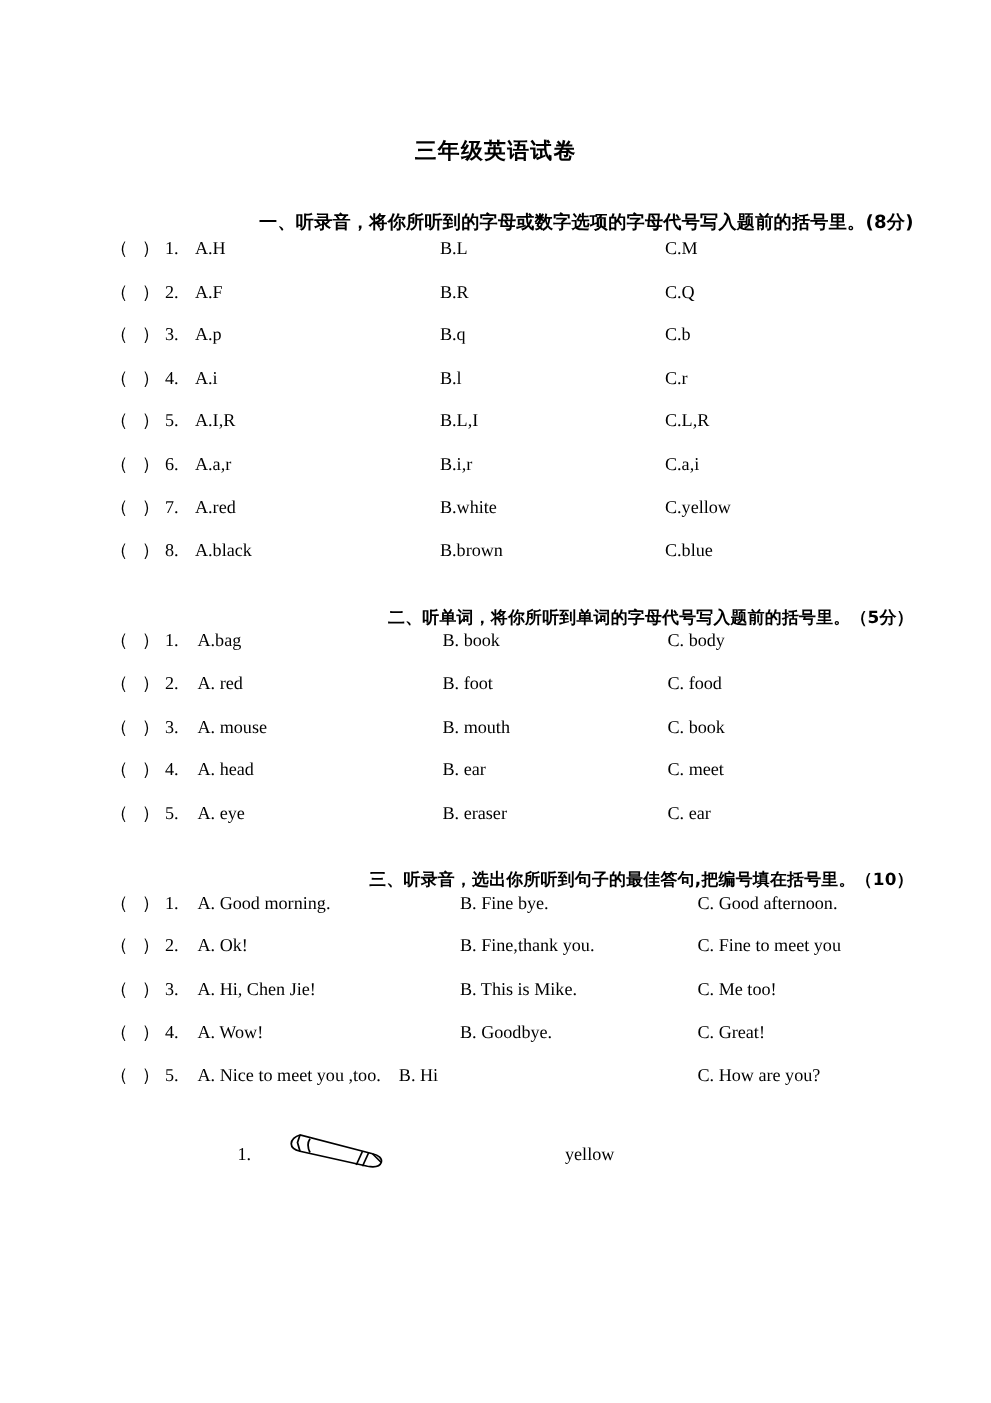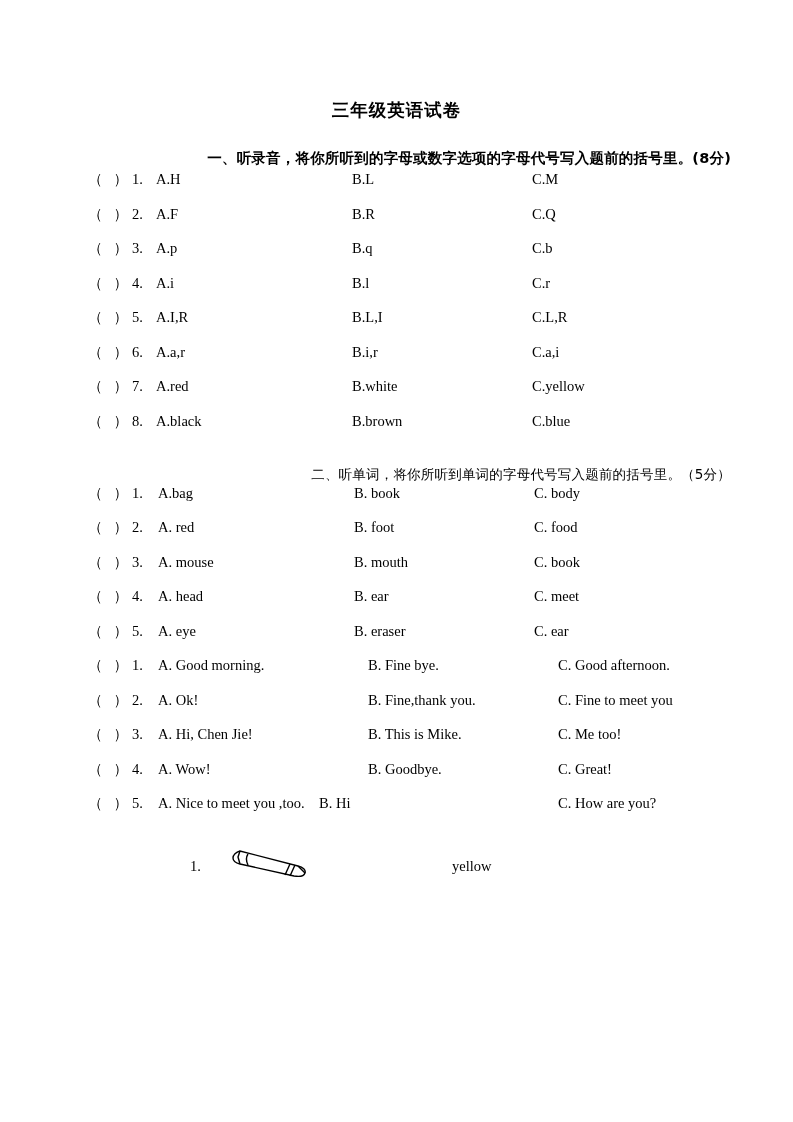--- a/index.html
+++ b/index.html
@@ -20,36 +20,36 @@
     width: 793px;
     height: 1122px;
     box-sizing: border-box;
     padding: 0 62px;
   }
   .doc-title {
     text-align: center;
     font-size: 17.5px;
     font-weight: bold;
     font-family: "DejaVu Sans", sans-serif;
-    margin: 0;
+    margin: 10px;
     padding-top: 98px;
     letter-spacing: 1px;
   }
   .section-heading {
     font-size: 14.5px;
     font-weight: bold;
     font-family: "DejaVu Sans", sans-serif;
     line-height: 1.95;
     margin: 0;
     padding-top: 22px;
     letter-spacing: 0.2px;
     text-align: right;
   }
   .section-heading.plain {
-    font-weight: normal;
+    font-weight: bold;
     font-size: 13.5px;
     padding-top: 16px;
     line-height: 1.6;
   }
   .qrow {
     display: flex;
     align-items: baseline;
     font-size: 14.5px;
     line-height: 1.0;
     padding: 0 0 0 26px;
@@ -209,20 +209,21 @@
     </div>
     <div class="qrow">
       <span class="paren">（   ）</span>
       <span class="num">5.</span>
       <span class="opt-a">A. eye</span>
       <span class="opt-b">B. eraser</span>
       <span class="opt-c">C. ear</span>
     </div>
   </div>
 
+  <div class="section-heading plain">三、听录音，选出你所听到句子的最佳答句,把编号填在括号里。（10）</div>
   <div class="section-3">
     <div class="qrow">
       <span class="paren">（   ）</span>
       <span class="num">1.</span>
       <span class="opt-a">A. Good morning.</span>
       <span class="opt-b">B. Fine bye.</span>
       <span class="opt-c">C. Good afternoon.</span>
     </div>
     <div class="qrow">
       <span class="paren">（   ）</span>

